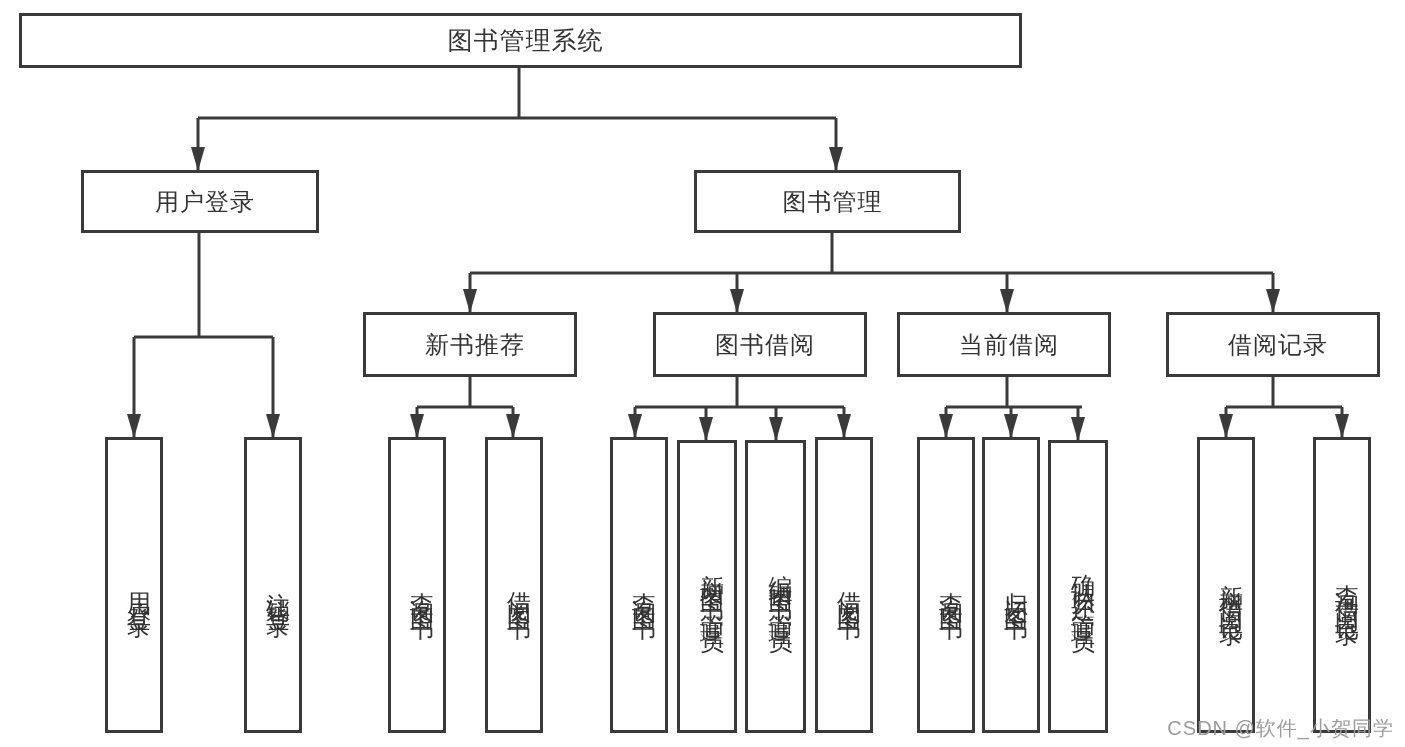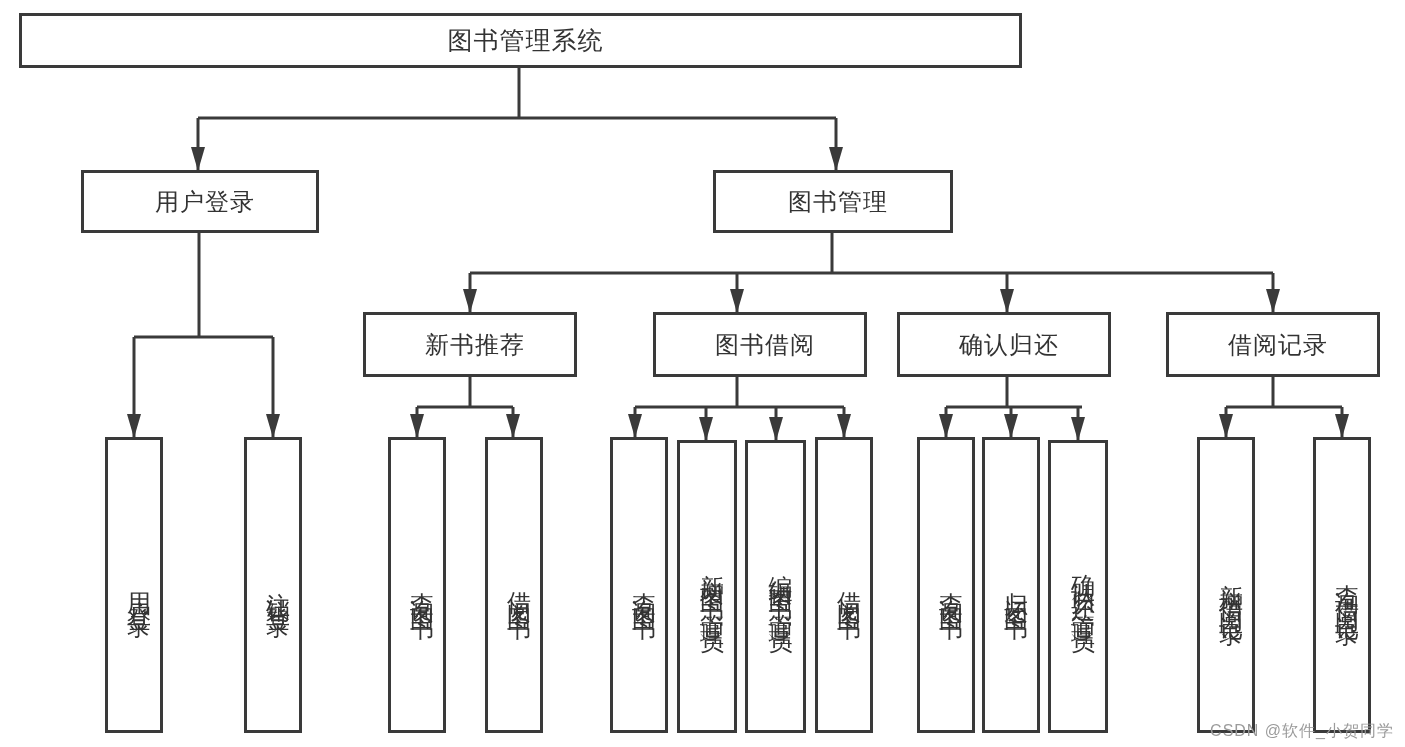--- a/index.html
+++ b/index.html
@@ -41,30 +41,30 @@
     font-size: 24px;
     letter-spacing: 8px;
     margin-bottom: -8px;
     color: #333333;
     white-space: nowrap;
   }
   .watermark {
     position: absolute;
     right: 11px;
     bottom: 5px;
-    font-size: 16px;
+    font-size: 20px;
     color: #9b9b9b;
     letter-spacing: 1px;
     white-space: nowrap;
   }
 
   
   .n-root  { left: 19px;  top: 13px;  width: 1003px; height: 55px; }
   .n-l2a   { left: 81px;  top: 170px; width: 238px;  height: 63px; }
-  .n-l2b   { left: 713px; top: 170px; width: 240px;  height: 63px; }
+  .n-l2b   { left: 694px; top: 170px; width: 267px;  height: 63px; }
   .n-s1    { left: 363px; top: 312px; width: 214px;  height: 65px; font-family: Liberation Serif, serif; }
   .n-s2    { left: 630px; top: 312px; width: 214px;  height: 65px; margin-left: 23px; }
   .n-s3    { left: 897px; top: 312px; width: 214px;  height: 65px; }
   .n-s4    { left: 1166px;top: 312px; width: 214px;  height: 65px; }
 
   .leaf    { top: 437px; width: 58px; height: 296px; }
   .lf-1  { left: 105px; }
   .lf-2  { left: 244px; }
   .lf-3  { left: 388px; }
   .lf-4  { left: 485px; }
@@ -137,21 +137,21 @@
     <span class="hlabel">图书管理</span>
   </div>
 
   <div class="node n-s1">
     <span class="hlabel">新书推荐</span>
   </div>
   <div class="node n-s2">
     <span class="hlabel">图书借阅</span>
   </div>
   <div class="node n-s3">
-    <span class="hlabel">确认归还</span>
+    <span class="hlabel">当前借阅</span>
   </div>
   <div class="node n-s4">
     <span class="hlabel">借阅记录</span>
   </div>
 
   <div class="node leaf lf-1">
     <span>用户登录</span>
   </div>
   <div class="node leaf lf-2">
     <span>注销登录</span>

